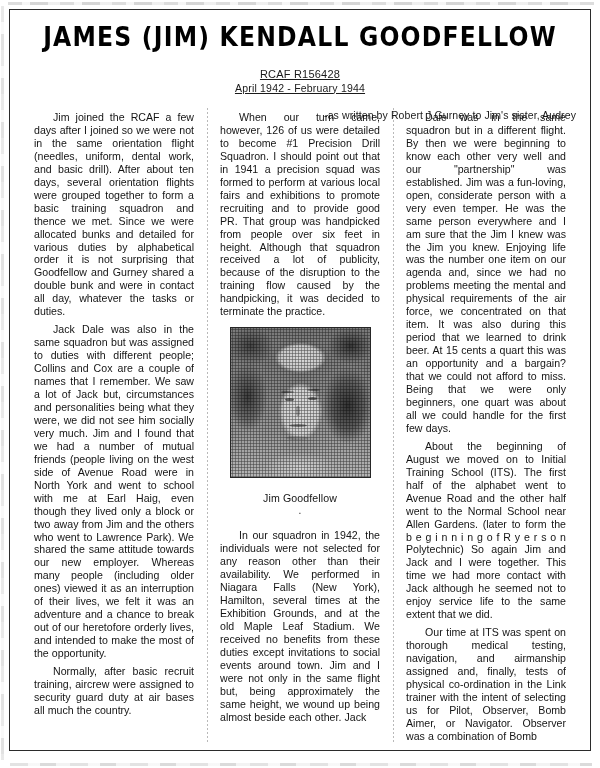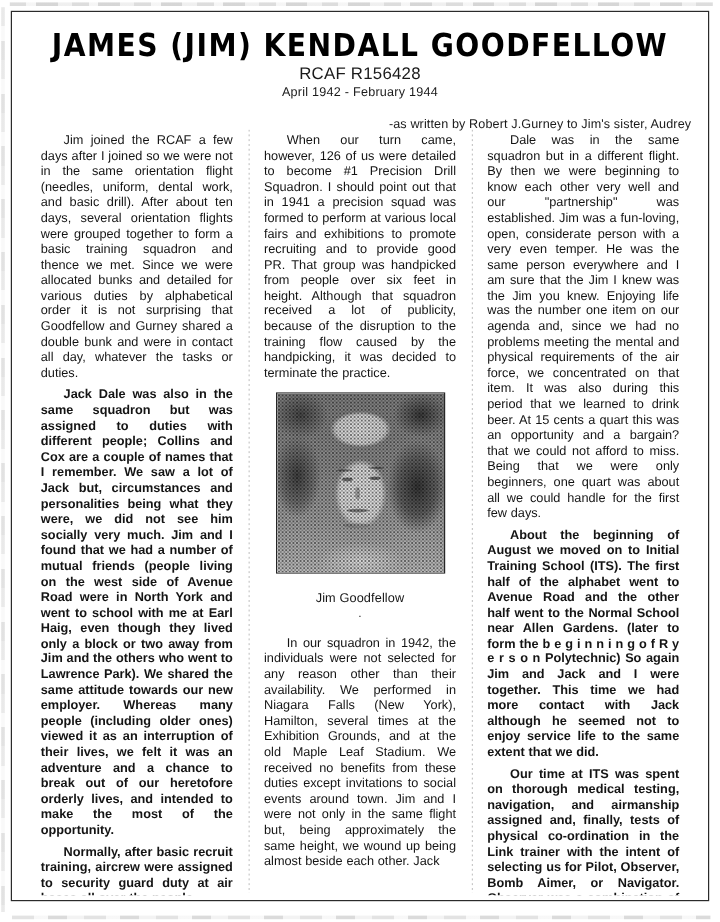--- a/index.html
+++ b/index.html
@@ -82,30 +82,32 @@
     font-size: 23.5px;
     letter-spacing: 1.2px;
     line-height: 1.05;
     color: #000000;
     margin: 0;
     white-space: nowrap;
     transform: scaleY(1.12);
     transform-origin: center top;
   }
   #doc-service-no {
-    font-size: 14px;
+    font-size: 11px;
     color: #1a1a1a;
-    margin-top: 4px;
+    margin-top: 19px;
     letter-spacing: .2px;
+    text-decoration: underline;
   }
   #doc-dates {
     font-size: 10.5px;
     color: #1a1a1a;
     margin-top: 2px;
     letter-spacing: .2px;
+    text-decoration: underline;
   }
   #byline-row {
     text-align: right;
     padding: 0 14px;
     margin-top: 11px;
   }
   #byline {
     font-size: 10.5px;
     color: #1a1a1a;
     letter-spacing: .1px;
@@ -146,21 +148,21 @@
   p.para {
     margin: 5px;
     font-size: 10.6px;
     line-height: 12.95px;
     text-align: justify;
     text-indent: 19px;
     color: #141414;
     hyphens: none;
     word-spacing: .2px;
   }
-  p.para + p.para { margin-top: 0; font-weight: bold; }
+  p.para + p.para { margin-top: 0; }
 
   
   .photo-block {
     margin: 9px 0 0 0;
     text-align: center;
   }
   .photo-frame {
     display: inline-block;
     width: 141px;
     height: 151px;
@@ -258,21 +260,21 @@
 
     <div id="byline-row">
       <span id="byline">-as written by Robert J.Gurney to Jim's sister, Audrey</span>
     </div>
 
     <div id="columns">
 
       <div class="column">
         <p class="para">Jim joined the RCAF a few days after I joined so we were not in the same orientation flight (needles, uniform, dental work, and basic drill).  After about ten days, several orientation flights were grouped together to form a basic training squadron and thence we met.  Since we were allocated bunks and detailed for various duties by alphabetical order it is not surprising that Goodfellow and Gurney shared a double bunk and were in contact all day, whatever the tasks or duties.</p>
         <p class="para">Jack Dale was also in the same squadron but was assigned to duties with different people; Collins and Cox are a couple of names that I remember.  We saw a lot of Jack but, circumstances and personalities being what they were, we did not see him socially very much.  Jim and I found that we had a number of mutual friends (people living on the west side of Avenue Road were in North York and went to school with me at Earl Haig, even though they lived only a block or two away from Jim and the others who went to Lawrence Park).  We shared the same attitude towards our new employer.  Whereas many people (including older ones) viewed it as an interruption of their lives, we felt it was an adventure and a chance to break out of our heretofore orderly lives, and intended to make the most of the opportunity.</p>
-        <p class="para">Normally, after basic recruit training, aircrew were assigned to security guard duty at air bases all over the people.</p>
+        <p class="para">Normally, after basic recruit training, aircrew were assigned to security guard duty at air bases all much the country.</p>
       </div>
 
       <div class="column">
         <p class="para">When our turn came, however, 126 of us were detailed to become #1 Precision Drill Squadron.  I should point out that in 1941 a precision squad was formed to perform at various local fairs and exhibitions to promote recruiting and to provide good PR.  That group was handpicked from people over six feet in height. Although that squadron received a lot of publicity, because of the disruption to the training flow caused by the handpicking, it was decided to terminate the practice.</p>
 
         <div class="photo-block">
           <div class="photo-frame">
             <div class="photo-inner"></div>
             <div class="photo-features">
               <i class="brow-l"></i>

